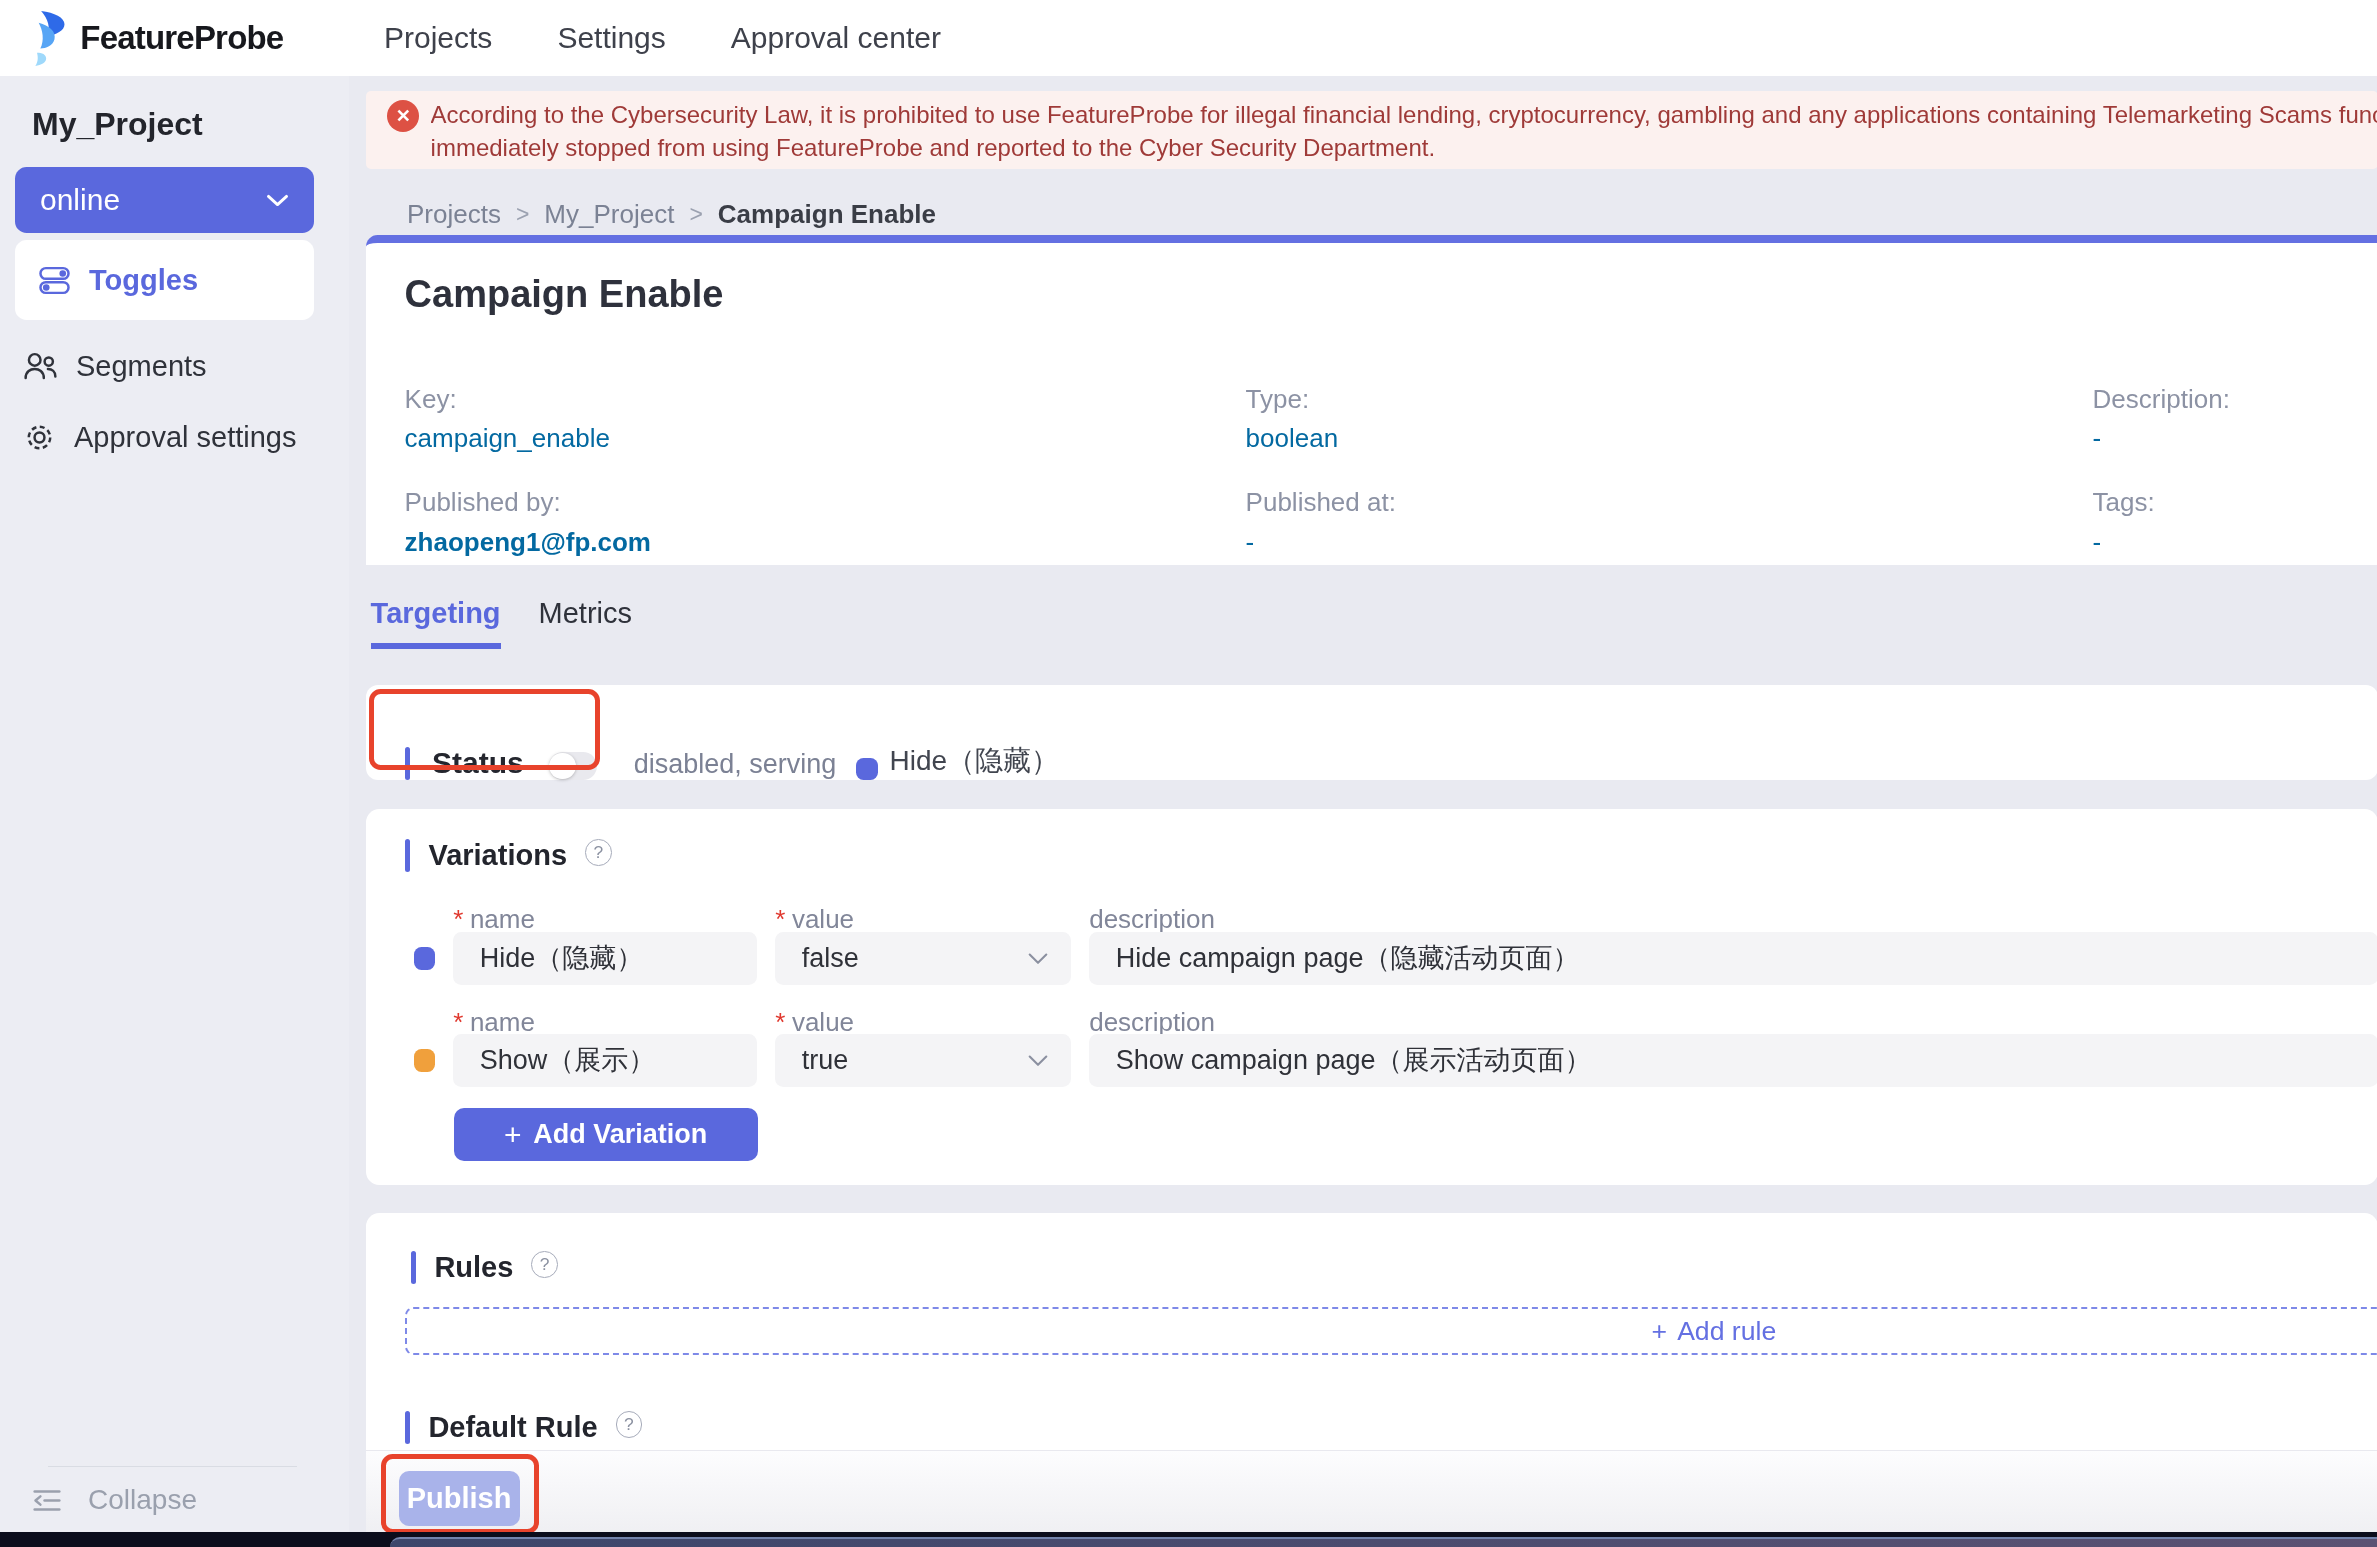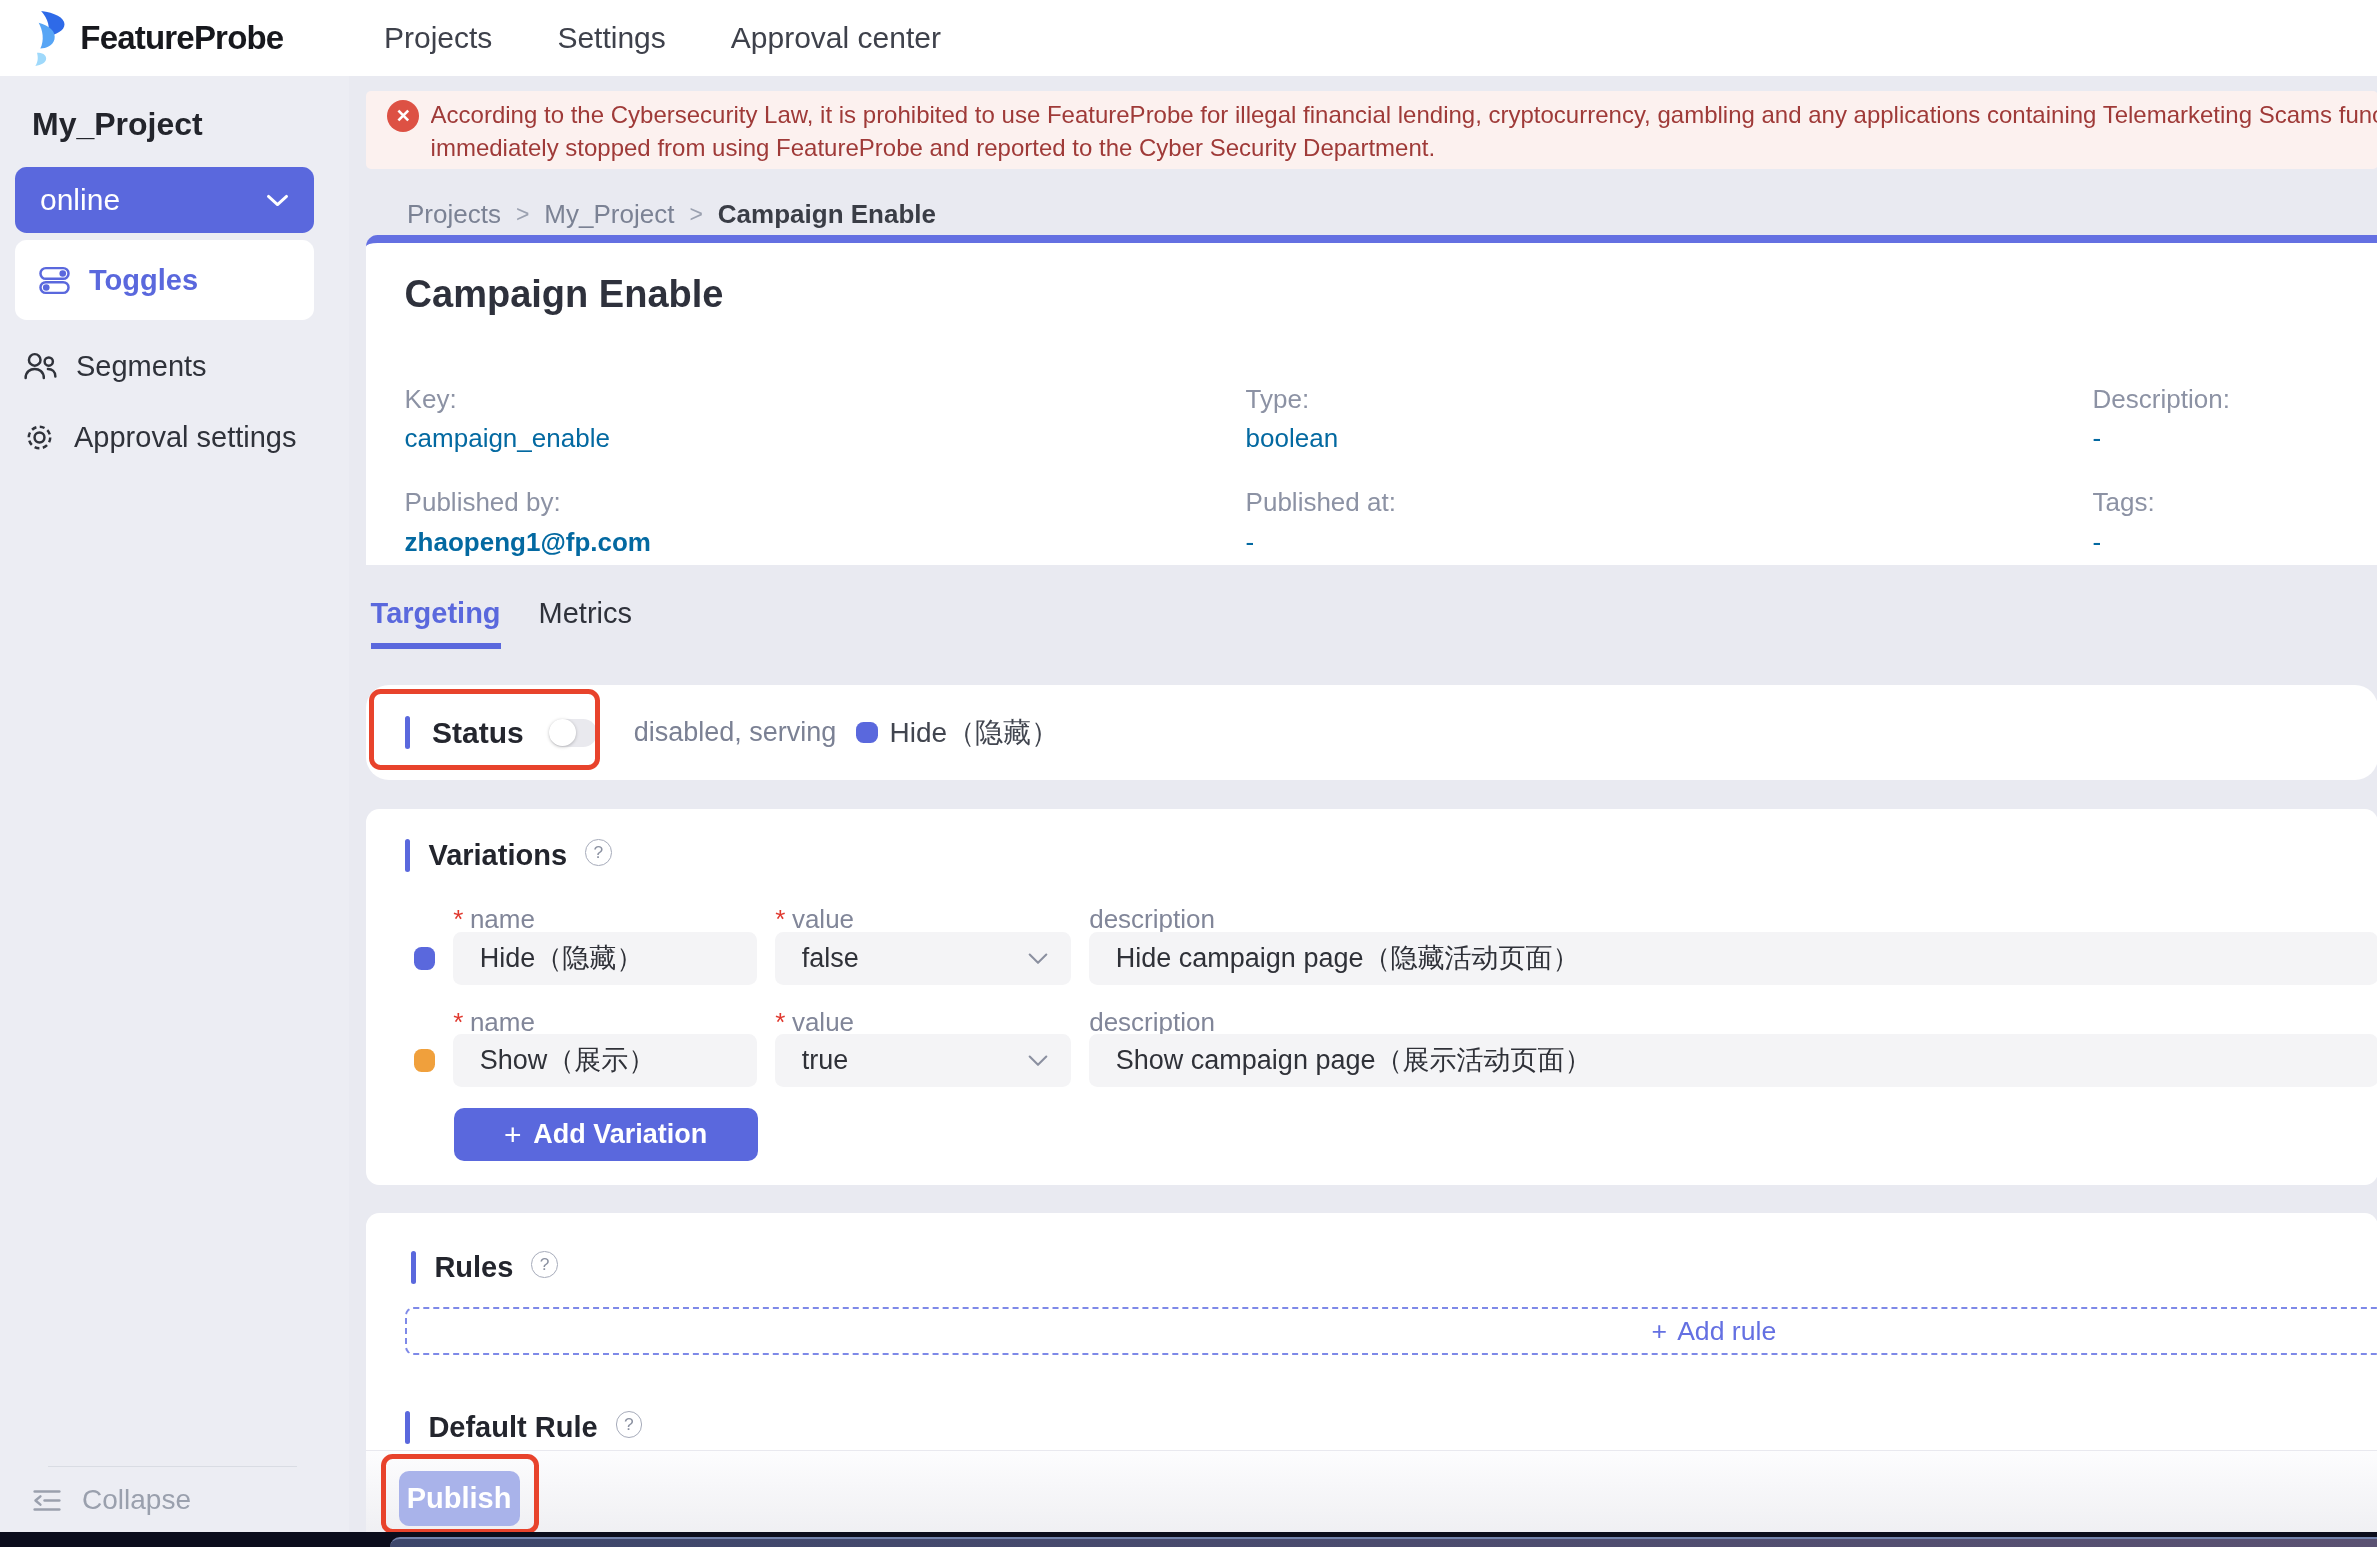--- a/index.html
+++ b/index.html
@@ -18,21 +18,21 @@
   .sidebar { position:absolute; left:0; top:76px; width:349px; height:1471px; background:#ecedf3; }
   .project-name { position:absolute; left:32px; top:30px; font-size:32px; font-weight:700; color:#23252c; }
   .env-select { position:absolute; left:15px; top:91px; width:299px; height:66px; background:#5a68dd; border-radius:11.6px; color:#fff; font-size:30px; display:flex; align-items:center; padding:0 25px; cursor:pointer; }
   .env-select .grow { flex:1; }
   .menu-card { position:absolute; left:15px; top:164px; width:299px; height:80px; background:#ffffff; border-radius:11.6px; display:flex; align-items:center; padding-left:23px; gap:18px; cursor:pointer; }
   .menu-card .label { font-size:29px; font-weight:700; color:#5a68dd; }
   .side-item { position:absolute; left:23px; display:flex; align-items:center; gap:18px; font-size:29px; color:#2f323a; cursor:pointer; }
   .side-item.segments { top:274px;text-align:center; }
   .side-item.approval { top:345px; }
   .side-divider { position:absolute; left:48px; top:1390px; width:249px; height:0; border-top:1.7px solid #d9dce3; }
-  .collapse { position:absolute; left:33px; top:1408px; display:flex; align-items:center; gap:21px; font-size:28px; color:#9aa0ad; cursor:pointer; }
+  .collapse { position:absolute; left:33px; top:1408px; display:flex; align-items:center; gap:27px; font-size:28px; color:#9aa0ad; cursor:pointer; }
 
   
   .main { position:absolute; left:349px; top:76px; width:2029px; height:1471px; background:#e9eaf1; overflow:hidden; }
 
   .banner { position:absolute; left:16.6px; top:15px; right:0; height:78px; background:#fcf1ef; border-radius:5px; overflow:hidden; }
   .banner-icon { position:absolute; left:21.6px; top:9px; width:32px; height:32px; border-radius:50%; background:#dd5144; color:#fff; font-size:18px; font-weight:700; display:flex; align-items:center; justify-content:center; }
   .banner-line { position:absolute; left:65px; right:0; font-size:24px; color:#9f3a38; white-space:nowrap; overflow:hidden; }
   .banner-line.l1 { top:10px; }
   .banner-line.l2 { top:43px; }
 
@@ -50,21 +50,21 @@
   .field-value.bold { font-weight:700; }
 
   .tabs { position:absolute; left:21.6px; top:521px; display:flex; gap:38px; font-size:29px; }
   .tab { padding-bottom:13.3px; cursor:pointer; color:#2f323b; }
   .tab.active { color:#5a68dd; font-weight:700; border-bottom:6.6px solid #5a68dd; }
 
   .section-bar { width:5.8px; height:33px; background:#5a68dd; border-radius:2.5px; }
   .section-heading { font-size:29px; font-weight:700; color:#23252d; }
   .qicon { width:26.6px; height:26.6px; border:1.7px solid #a6abba; border-radius:50%; color:#8b91a1; font-size:17.4px; display:flex; align-items:center; justify-content:center; cursor:pointer; }
 
-  .status-card { top:609px; height:95px; border-radius:23px; display:flex; align-items:center; padding-left:39px; }
+  .status-card { top:609px; height:95px; border-radius:12px; display:flex; align-items:flex-end; padding-left:39px; }
   .status-label { font-size:30px; font-weight:700; color:#24262e; margin:0 25px 0 21.6px; }
   .switch { position:relative; width:48px; height:28px; background:#e9e9ee; border-radius:14px; cursor:pointer; margin-right:37px; }
   .switch .knob { position:absolute; left:0.8px; top:0.8px; width:26.6px; height:26.6px; background:#ffffff; border-radius:50%; box-shadow:0 0.8px 3.3px rgba(0,0,0,.25); }
   .state-text { font-size:27px; color:#7b8194; margin-right:20px; }
   .chip-square { width:21.6px; height:21.6px; border-radius:7.5px; background:#5a68dd; margin-right:11.6px; }
   .serving-value { font-size:28px; color:#41454f; }
 
   .annotation { position:absolute; border:5.8px solid #e8432c; border-radius:11.6px; pointer-events:none; z-index:8; }
   .anno-status { left:20px; top:613px; width:231px; height:81px; }
   .anno-publish { left:32px; top:1378px; width:158px; height:80px; }

